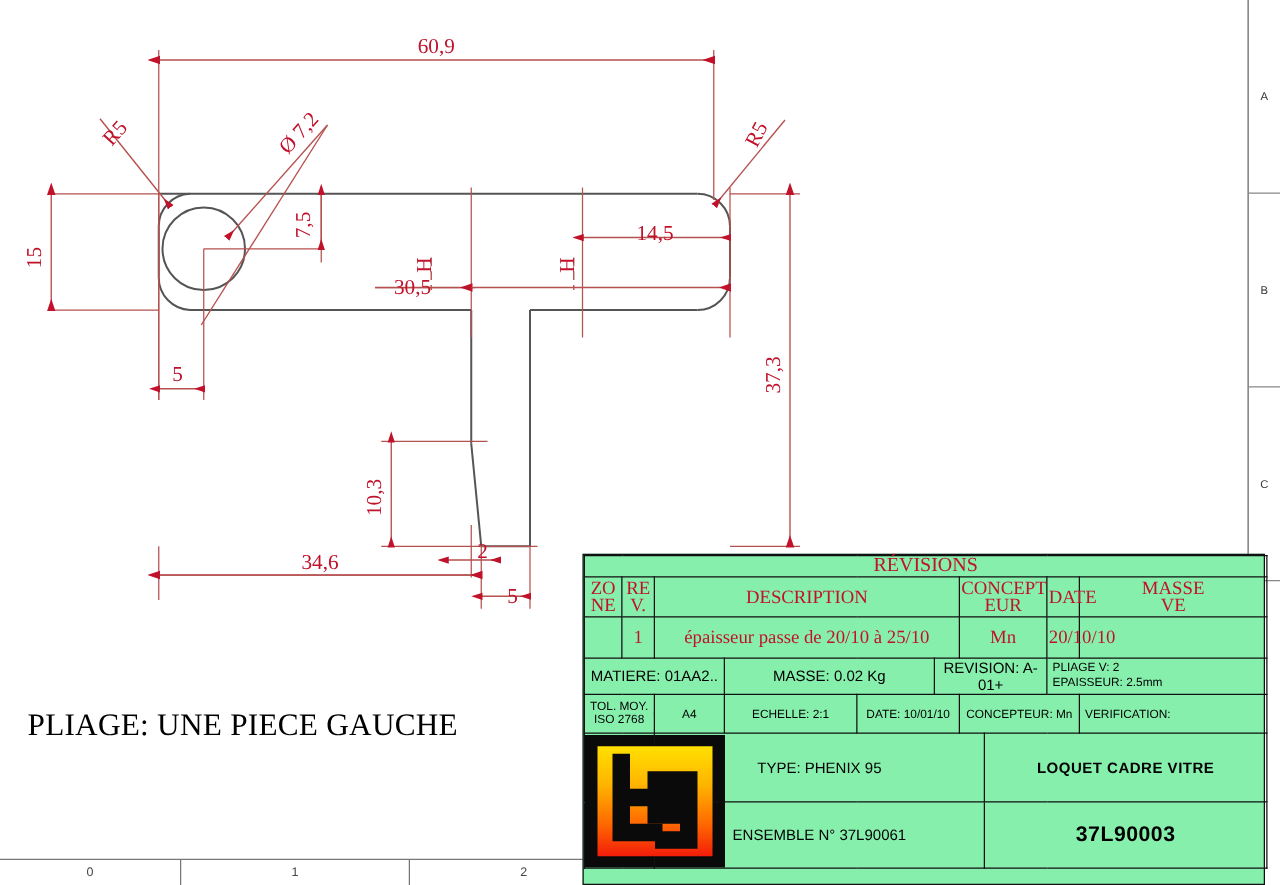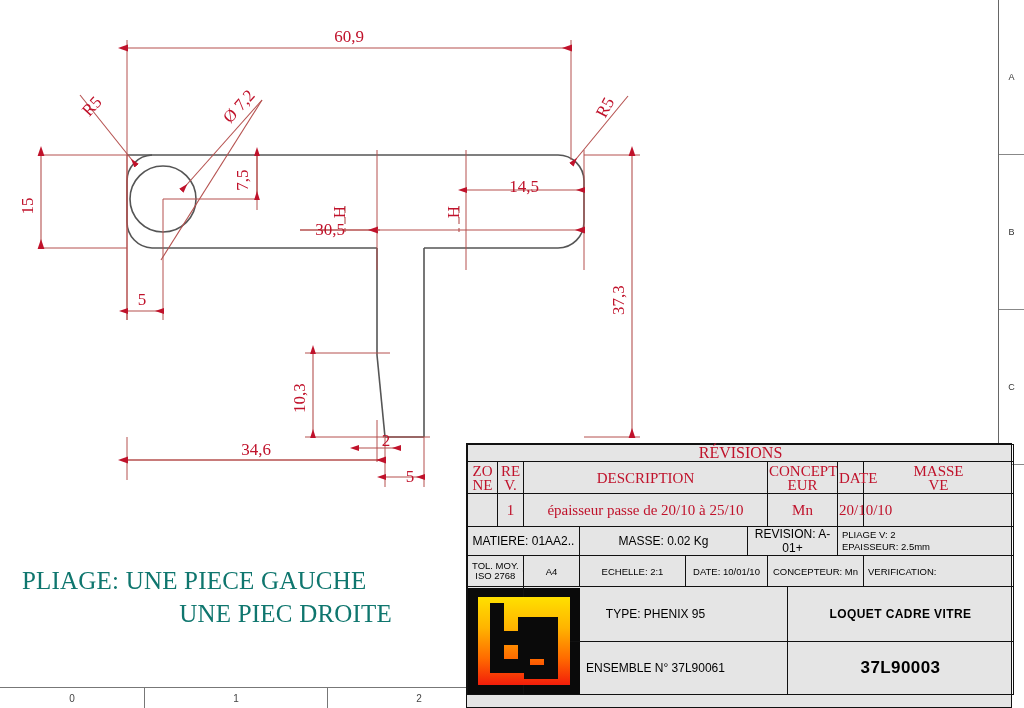--- a/index.html
+++ b/index.html
@@ -63,39 +63,39 @@
     justify-content: center;
     font-size: 10px;
     color: #444;
   }
   
   .pliage {
     position: absolute;
     left: 22px;
     top: 564px;
     width: 420px;
-    color: #0f766e;
+    color: #000000;
     font-family: "Liberation Serif", serif;
     font-size: 25px;
     line-height: 1.32;
     letter-spacing: 0.2px;
   }
   .pliage .l1 { text-align: left; }
   .pliage .l2 { text-align: right; padding-right: 50px; }
 
   
   #titleblock {
     position: absolute;
     left: 466px;
     top: 443px;
     width: 546px;
     height: 265px;
     border: 1px solid #111;
     box-sizing: border-box;
-    background: #e5e5e5;
+    background: #86efac;
   }
   table.tb {
     border-collapse: collapse;
     width: 100%;
     table-layout: fixed;
   }
   table.tb td {
     border: 1px solid #111;
     padding: 0;
     vertical-align: middle;
@@ -295,21 +295,20 @@
       <text x="386" y="446" text-anchor="middle">2</text>
       <text x="410" y="482" text-anchor="middle">5</text>
       <text x="256" y="455" text-anchor="middle">34,6</text>
       <text x="345" y="212" text-anchor="middle" transform="rotate(-90,345,212)">H</text>
       <text x="459" y="212" text-anchor="middle" transform="rotate(-90,459,212)">H</text>
     </g>
   </svg>
 
   <div class="pliage">
     <div class="l1">PLIAGE: UNE PIECE GAUCHE</div>
-    <div class="l2">UNE PIEC DROITE</div>
   </div>
 
   <div class="zone-col">
     <div class="zone-cell" style="top:0px;height:155px;">
       <span>A</span>
     </div>
     <div class="zone-cell" style="top:155px;height:155px;">
       <span>B</span>
     </div>
     <div class="zone-cell" style="top:310px;height:155px;">

